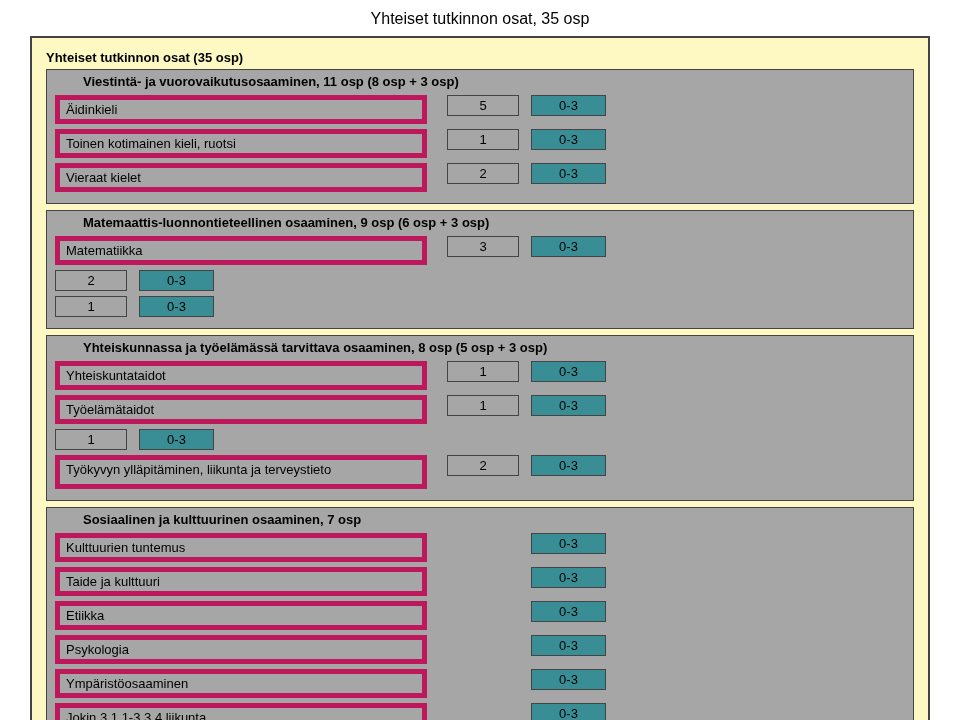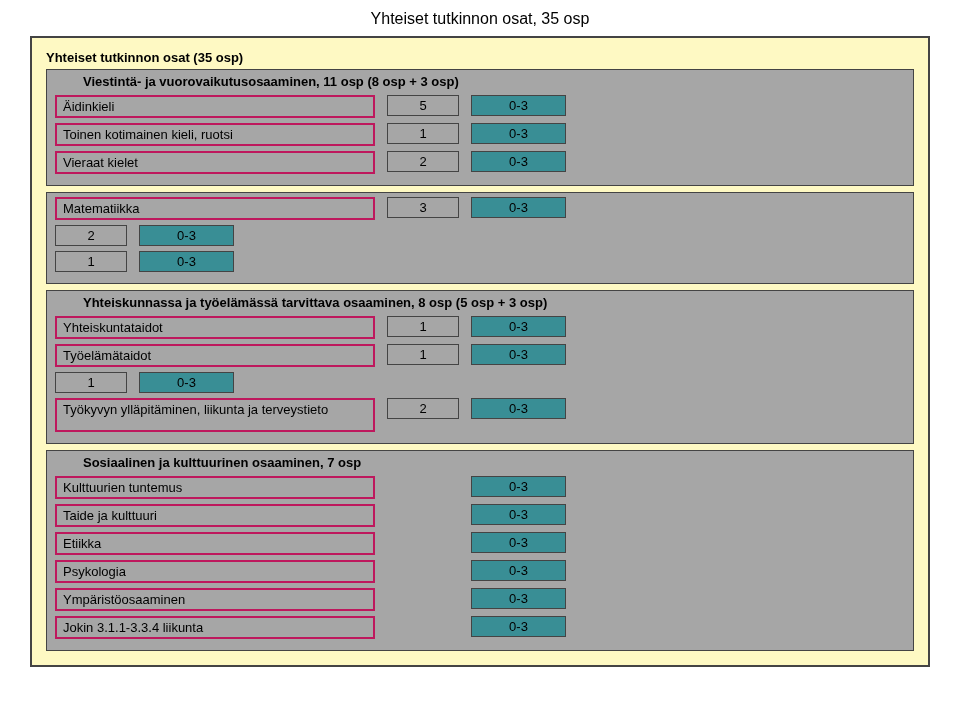--- a/index.html
+++ b/index.html
@@ -48,27 +48,27 @@
     margin-bottom: 6px;
     color: #000;
     margin-left: 28px;
   }
   .row {
     display: flex;
     align-items: flex-start;
     margin-bottom: 5px;
   }
   .name-box {
-    width: 320px;
+    width: 372px;
     min-height: 18px;
-    border: 2px solid #be185d;
+    border: 5px solid #be185d;
     background: #a6a6a6;
     padding: 2px 6px;
     box-sizing: border-box;
-    margin-right: 12px;
+    margin-right: 20px;
     font-size: 13px;
   }
   .name-box.tall {
     min-height: 34px;
   }
   .cred-box {
     width: 72px;
     min-height: 18px;
     border: 1px solid #444;
     background: #a6a6a6;
@@ -76,21 +76,21 @@
     padding: 2px 0;
     box-sizing: border-box;
     margin-right: 12px;
     font-size: 13px;
   }
   .cred-box.empty {
     border: none;
     background: transparent;
   }
   .range-box {
-    width: 95px;
+    width: 75px;
     min-height: 18px;
     border: 1px solid #444;
     background: #398e95;
     text-align: center;
     padding: 2px 0;
     box-sizing: border-box;
     font-size: 13px;
   }
 </style>
 </head>
@@ -114,20 +114,21 @@
         <div class="range-box">0-3</div>
       </div>
       <div class="row">
         <div class="name-box">Vieraat kielet</div>
         <div class="cred-box">2</div>
         <div class="range-box">0-3</div>
       </div>
     </div>
 
     <div class="section">
+      <div class="section-header">Matemaattis-luonnontieteellinen osaaminen, 9 osp (6 osp + 3 osp)</div>
       <div class="row">
         <div class="name-box">Matematiikka</div>
         <div class="cred-box">3</div>
         <div class="range-box">0-3</div>
       </div>
       <div class="row">
         <div class="cred-box">2</div>
         <div class="range-box">0-3</div>
       </div>
       <div class="row">

